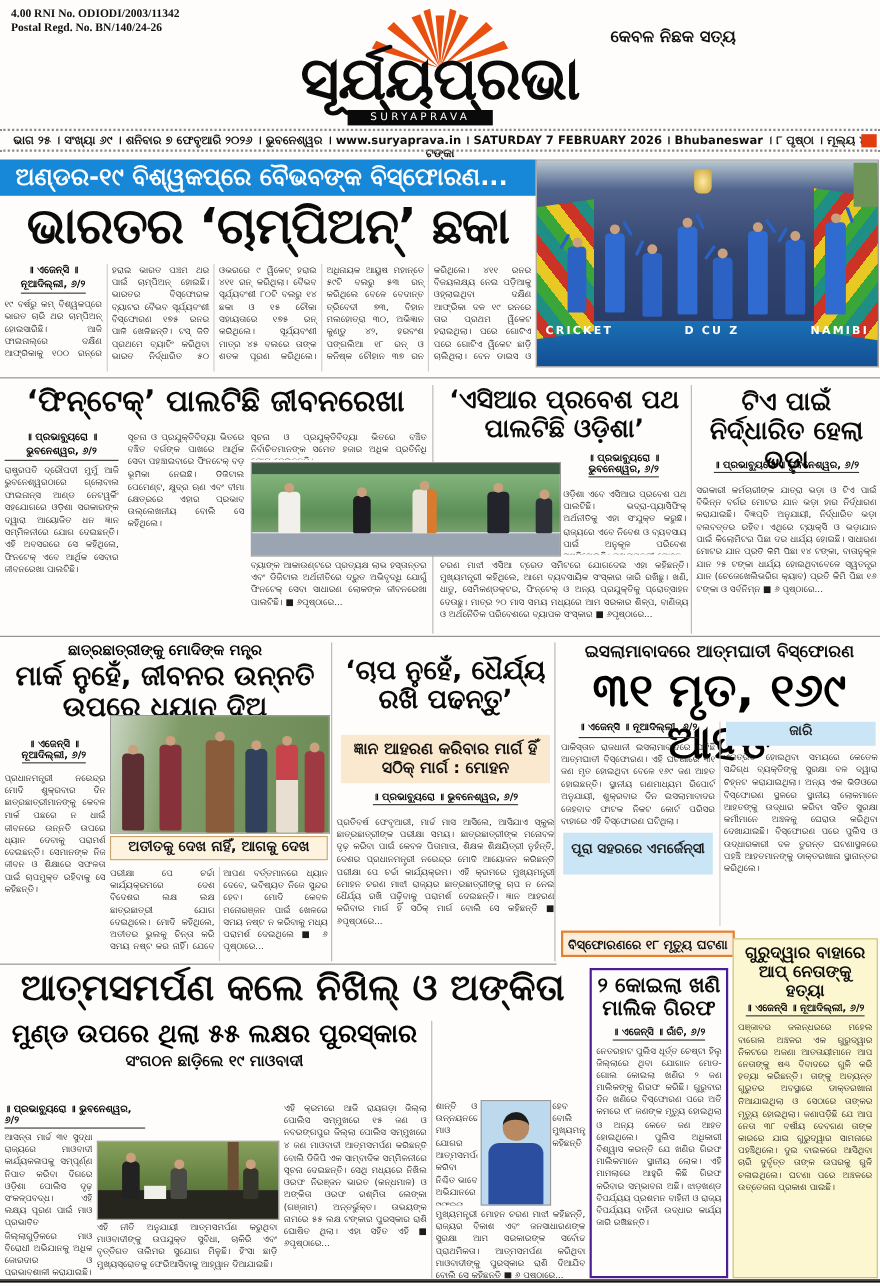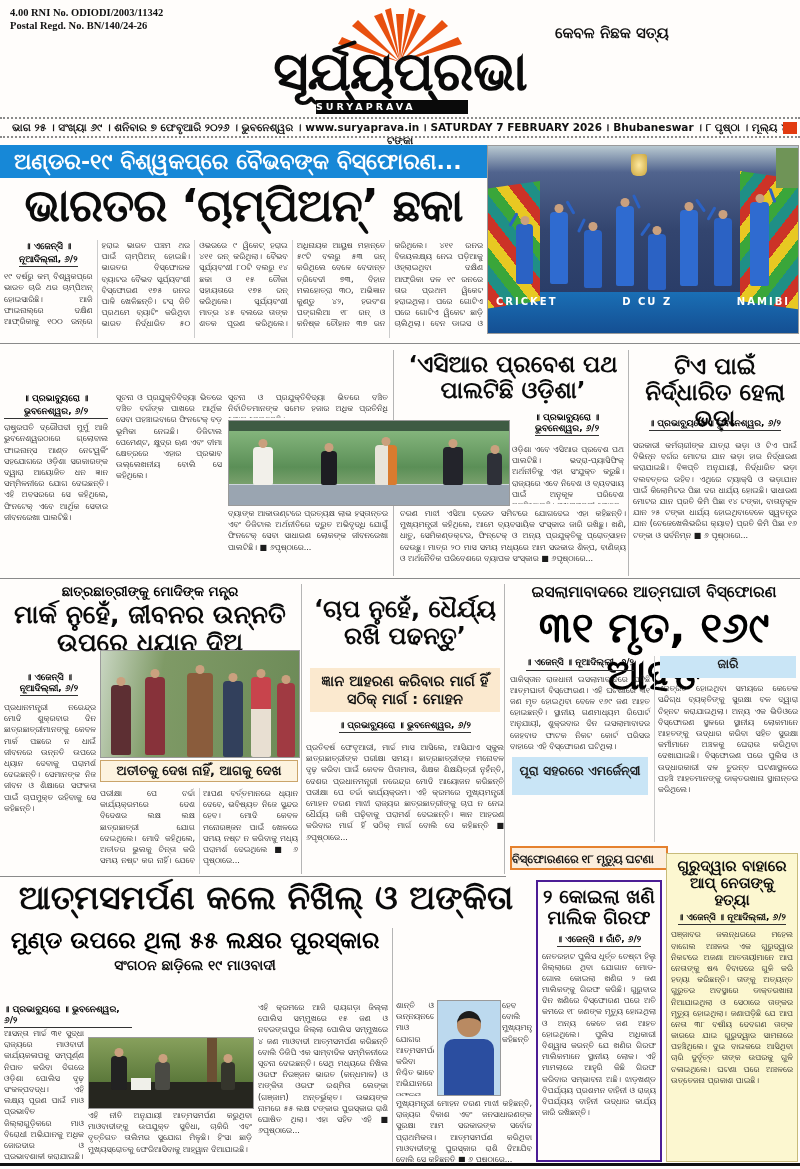--- a/index.html
+++ b/index.html
@@ -12,21 +12,21 @@
   .byline .stack{display:block;}
   .hl{font-weight:bold;color:#0b0b0b;text-align:center;line-height:1.12;}
   .red{color:#000000;}
   .vr{width:1px;background:#b5b5b5;}
   .hr{height:1px;background:#8a8a8a;}
   .photo{position:absolute;overflow:hidden;background:#c8c8c8;border:1px solid #9a9a9a;}
   .fig{position:absolute;border-radius:4px 4px 2px 2px;}
   .fig::before{content:"";position:absolute;left:50%;top:-8px;transform:translateX(-50%);
                width:9px;height:9px;border-radius:50%;background:#caa07e;}
   .arm{position:absolute;width:3px;height:15px;background:#2b62c4;border-radius:2px;}
-  .boxlabel{border:2px solid #e5812e;background:#fceedd;font-weight:bold;text-align:left;font-family:Liberation Serif, serif;}
+  .boxlabel{border:2px solid #e5812e;background:#fceedd;font-weight:bold;text-align:center;}
   .cols2{column-count:2;column-gap:8px;column-rule:1px solid #ccc;}
   .cols5{column-count:5;column-gap:9px;column-rule:1px solid #ccc;}
 </style>
 </head>
 <body>
 
 <div class="page">
 
   <div class="a" style="left:10px;top:6px;width:220px;font-family:'Liberation Serif',serif;font-weight:bold;font-size:10.5px;line-height:1.25;">
     <div>4.00 RNI No. ODIODI/2003/11342</div>
@@ -44,21 +44,21 @@
       <polygon points="70,58 132,40 128,33"></polygon>
       <polygon points="70,58 55,6 61,4"></polygon>
       <polygon points="70,58 85,6 79,4"></polygon>
     </g>
   </svg>
 
   <div class="a" style="left:555px;top:24px;width:160px;font-weight:bold;font-size:15px;color:#111;">କେବଳ ନିଛକ ସତ୍ୟ</div>
 
   <div class="a" style="left:150px;top:44px;width:500px;text-align:center;font-weight:bold;font-size:54px;color:#0a0a0a;letter-spacing:-1px;line-height:1.05;">ସୂର୍ଯ୍ୟପ୍ରଭା</div>
 
-  <div class="a" style="left:316px;top:100px;width:152px;height:14px;background:#0a0a0a;color:#fff;font-weight:bold;font-size:9.5px;letter-spacing:3px;text-align:left;line-height:14px;">SURYAPRAVA</div>
+  <div class="a" style="left:316px;top:100px;width:132px;height:14px;background:#0a0a0a;color:#fff;font-weight:normal;font-size:9.5px;letter-spacing:3px;text-align:center;line-height:14px;">SURYAPRAVA</div>
 
   <div class="a" style="left:0;top:117px;width:800px;border-top:2px dotted #8a8a8a;"></div>
   <div class="a" style="left:0;top:120px;width:800px;text-align:center;font-weight:bold;font-size:10.5px;color:#111;">ଭାଗ ୨୫ । ସଂଖ୍ୟା ୬୯ ।  ଶନିବାର ୭ ଫେବୃଆରି ୨୦୨୬ ।  ଭୁବନେଶ୍ୱର ।  www.suryaprava.in ।  SATURDAY 7  FEBRUARY 2026 ।  Bhubaneswar ।  ୮ ପୃଷ୍ଠା । ମୂଲ୍ୟ ୪ ଟଙ୍କା</div>
   <div class="a" style="left:0;top:136px;width:800px;border-top:2px dotted #8a8a8a;"></div>
   <div class="a" style="left:783px;top:122px;width:14px;height:12px;background:#e23b10;"></div>
 
   <div class="a" style="left:0;top:145px;width:487px;height:33px;background:#1788d7;color:#fff;font-weight:bold;font-size:22px;line-height:33px;padding-left:14px;box-sizing:border-box;white-space:nowrap;overflow:hidden;">ଅଣ୍ଡର-୧୯ ବିଶ୍ୱକପ୍‌ରେ ବୈଭବଙ୍କ ବିସ୍ଫୋରଣ...</div>
 
   <div class="a hl" style="left:0;top:181px;width:487px;font-size:45px;letter-spacing:-1px;">ଭାରତର ‘ଚାମ୍ପିଅନ୍’ ଛକା</div>
 
@@ -106,20 +106,21 @@
       </div>
     <div class="a" style="left:0;top:146px;width:310px;height:22px;color:#fff;font-weight:bold;font-size:10px;letter-spacing:2px;display:flex;justify-content:space-between;padding:4px 8px 0;box-sizing:border-box;">
       <span>CRICKET</span>
       <span>D CU  Z</span>
       <span>NAMIBI</span>
     </div>
   </div>
 
   <div class="a hr" style="left:0;top:343px;width:800px;"></div>
 
+  <div class="a hl" style="left:2px;top:351px;width:388px;font-size:27px;">‘ଫିନ୍‌ଟେକ୍’ ପାଲଟିଛି ଜୀବନରେଖା</div>
 
   <div class="a bt" style="left:4px;top:392px;width:104px;height:180px;">
     <div class="byline" style="margin-bottom:3px;"><u><span>॥ ପ୍ରଭାବ୍ୟୁରୋ ॥</span> <span>ଭୁବନେଶ୍ୱର, ୬/୨</span></u></div>
     <span>ରାଷ୍ଟ୍ରପତି ଦ୍ରୌପଦୀ ମୁର୍ମୁ ଆଜି ଭୁବନେଶ୍ୱରଠାରେ ଗ୍ଲୋବାଲ ଫାଇନାନ୍ସ ଆଣ୍ଡ ନେଟୱର୍କିଂ ସହଯୋଗରେ ଓଡ଼ିଶା ସରକାରଙ୍କ ଦ୍ୱାରା ଆୟୋଜିତ ଧନ ଜ୍ଞାନ ସମ୍ମିଳନୀରେ ଯୋଗ ଦେଇଛନ୍ତି। ଏହି ଅବସରରେ ସେ କହିଥିଲେ, ଫିନଟେକ୍ ଏବେ ଆର୍ଥିକ ସେବାର ଜୀବନରେଖା ପାଲଟିଛି।</span>
   </div>
   <div class="a bt" style="left:116px;top:392px;width:106px;height:180px;">ସୂଚନା ଓ ପ୍ରଯୁକ୍ତିବିଦ୍ୟା ଭିତରେ ବଞ୍ଚିତ ବର୍ଗଙ୍କ ପାଖରେ ଆର୍ଥିକ ସେବା ପହଞ୍ଚାଇବାରେ ଫିନଟେକ୍ ବଡ଼ ଭୂମିକା ନେଇଛି। ଡିଜିଟାଲ ପେମେଣ୍ଟ, କ୍ଷୁଦ୍ର ଋଣ ଏବଂ ବୀମା କ୍ଷେତ୍ରରେ ଏହାର ପ୍ରଭାବ ଉଲ୍ଲେଖନୀୟ ବୋଲି ସେ କହିଥିଲେ।</div>
   <div class="a bt" style="left:228px;top:392px;width:160px;height:26px;">ସୂଚନା ଓ ପ୍ରଯୁକ୍ତିବିଦ୍ୟା ଭିତରେ ବଞ୍ଚିତ ନିର୍ବାଚିତମାନଙ୍କ ସମେତ ହଜାର ଅଧିକ ପ୍ରତିନିଧି ଯୋଗ ଦେଇଛନ୍ତି।</div>
   <div class="a bt" style="left:228px;top:508px;width:160px;height:64px;">ବ୍ୟାଙ୍କ ଆକାଉଣ୍ଟରେ ପ୍ରତ୍ୟକ୍ଷ ଲାଭ ହସ୍ତାନ୍ତର ଏବଂ ଡିଜିଟାଲ ଅର୍ଥନୀତିରେ ଦ୍ରୁତ ଅଭିବୃଦ୍ଧି ଯୋଗୁଁ ଫିନଟେକ୍ ସେବା ସାଧାରଣ ଲୋକଙ୍କ ଜୀବନରେଖା ପାଲଟିଛି।  ■ ୬ପୃଷ୍ଠାରେ...</div>
 
   <div class="a vr" style="left:393px;top:350px;height:226px;"></div>

